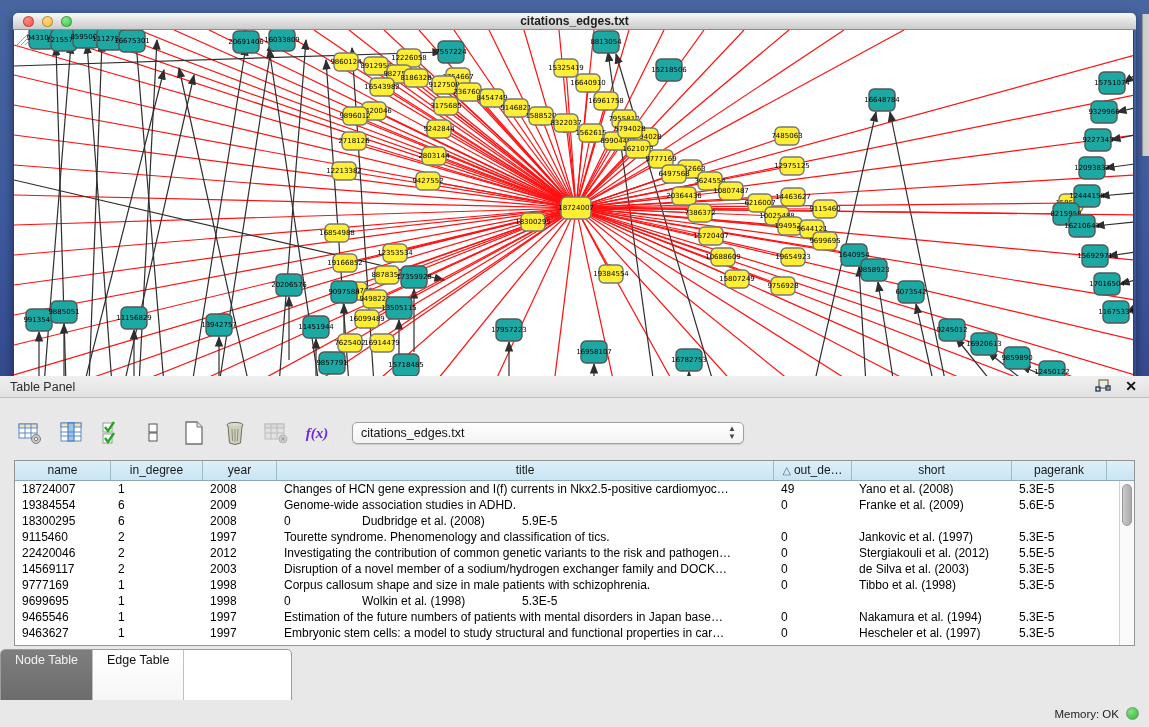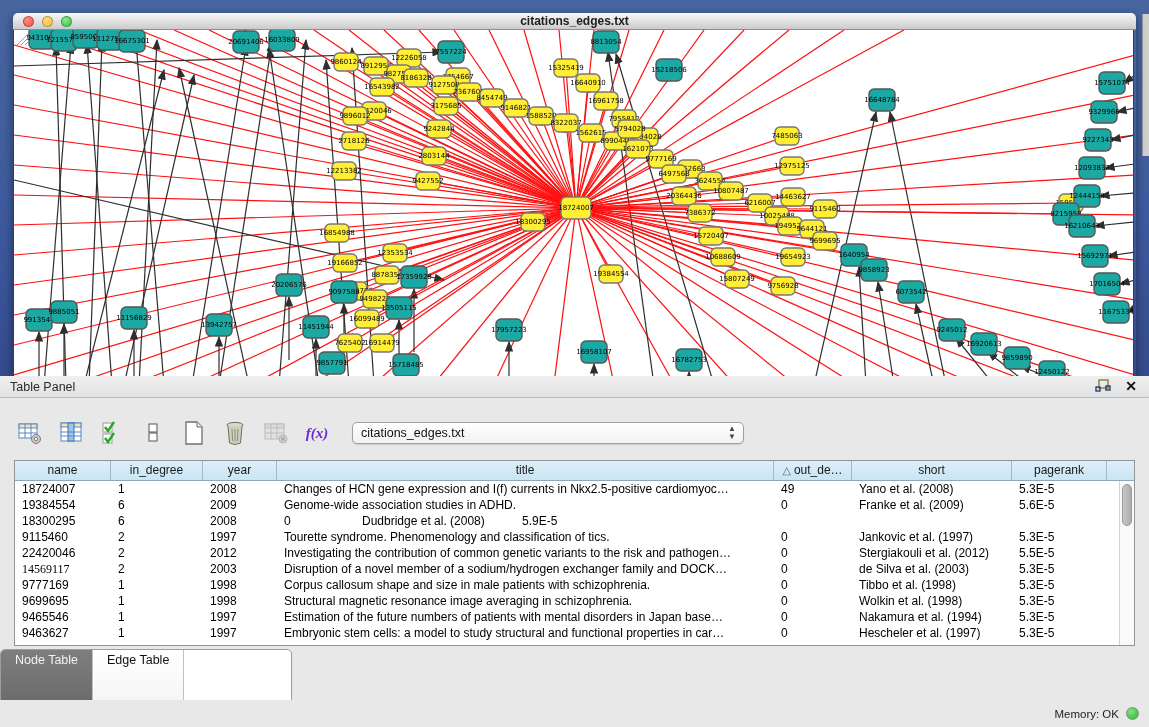--- a/index.html
+++ b/index.html
@@ -839,42 +839,41 @@
         <div class="tr">
           <div class="td" style="width: 96px;">22420046</div>
           <div class="td" style="width: 92px;">2</div>
           <div class="td" style="width: 74px;">2012</div>
           <div class="td" style="width: 497px;">Investigating the contribution of common genetic variants to the risk and pathogen…</div>
           <div class="td" style="width: 78px;">0</div>
           <div class="td" style="width: 160px;">Stergiakouli et al. (2012)</div>
           <div class="td" style="width: 95px;">5.5E-5</div>
         </div>
         <div class="tr">
-          <div class="td" style="width: 96px; font-family: Liberation Serif, serif;">14569117</div>
+          <div class="td" style="width: 96px;">14569117</div>
           <div class="td" style="width: 92px;">2</div>
           <div class="td" style="width: 74px;">2003</div>
           <div class="td" style="width: 497px;">Disruption of a novel member of a sodium/hydrogen exchanger family and DOCK…</div>
           <div class="td" style="width: 78px;">0</div>
           <div class="td" style="width: 160px;">de Silva et al. (2003)</div>
           <div class="td" style="width: 95px;">5.3E-5</div>
         </div>
         <div class="tr">
           <div class="td" style="width: 96px;">9777169</div>
           <div class="td" style="width: 92px;">1</div>
           <div class="td" style="width: 74px;">1998</div>
           <div class="td" style="width: 497px;">Corpus callosum shape and size in male patients with schizophrenia.</div>
           <div class="td" style="width: 78px;">0</div>
           <div class="td" style="width: 160px;">Tibbo et al. (1998)</div>
           <div class="td" style="width: 95px;">5.3E-5</div>
         </div>
         <div class="tr">
           <div class="td" style="width: 96px;">9699695</div>
           <div class="td" style="width: 92px;">1</div>
           <div class="td" style="width: 74px;">1998</div>
-          <div class="td" style="width: 497px;">Structural magnetic resonance image averaging in schizophrenia.</div>
           <div class="td" style="width: 78px;">0</div>
           <div class="td" style="width: 160px;">Wolkin et al. (1998)</div>
           <div class="td" style="width: 95px;">5.3E-5</div>
         </div>
         <div class="tr">
           <div class="td" style="width: 96px;">9465546</div>
           <div class="td" style="width: 92px;">1</div>
           <div class="td" style="width: 74px;">1997</div>
           <div class="td" style="width: 497px;">Estimation of the future numbers of patients with mental disorders in Japan base…</div>
           <div class="td" style="width: 78px;">0</div>

